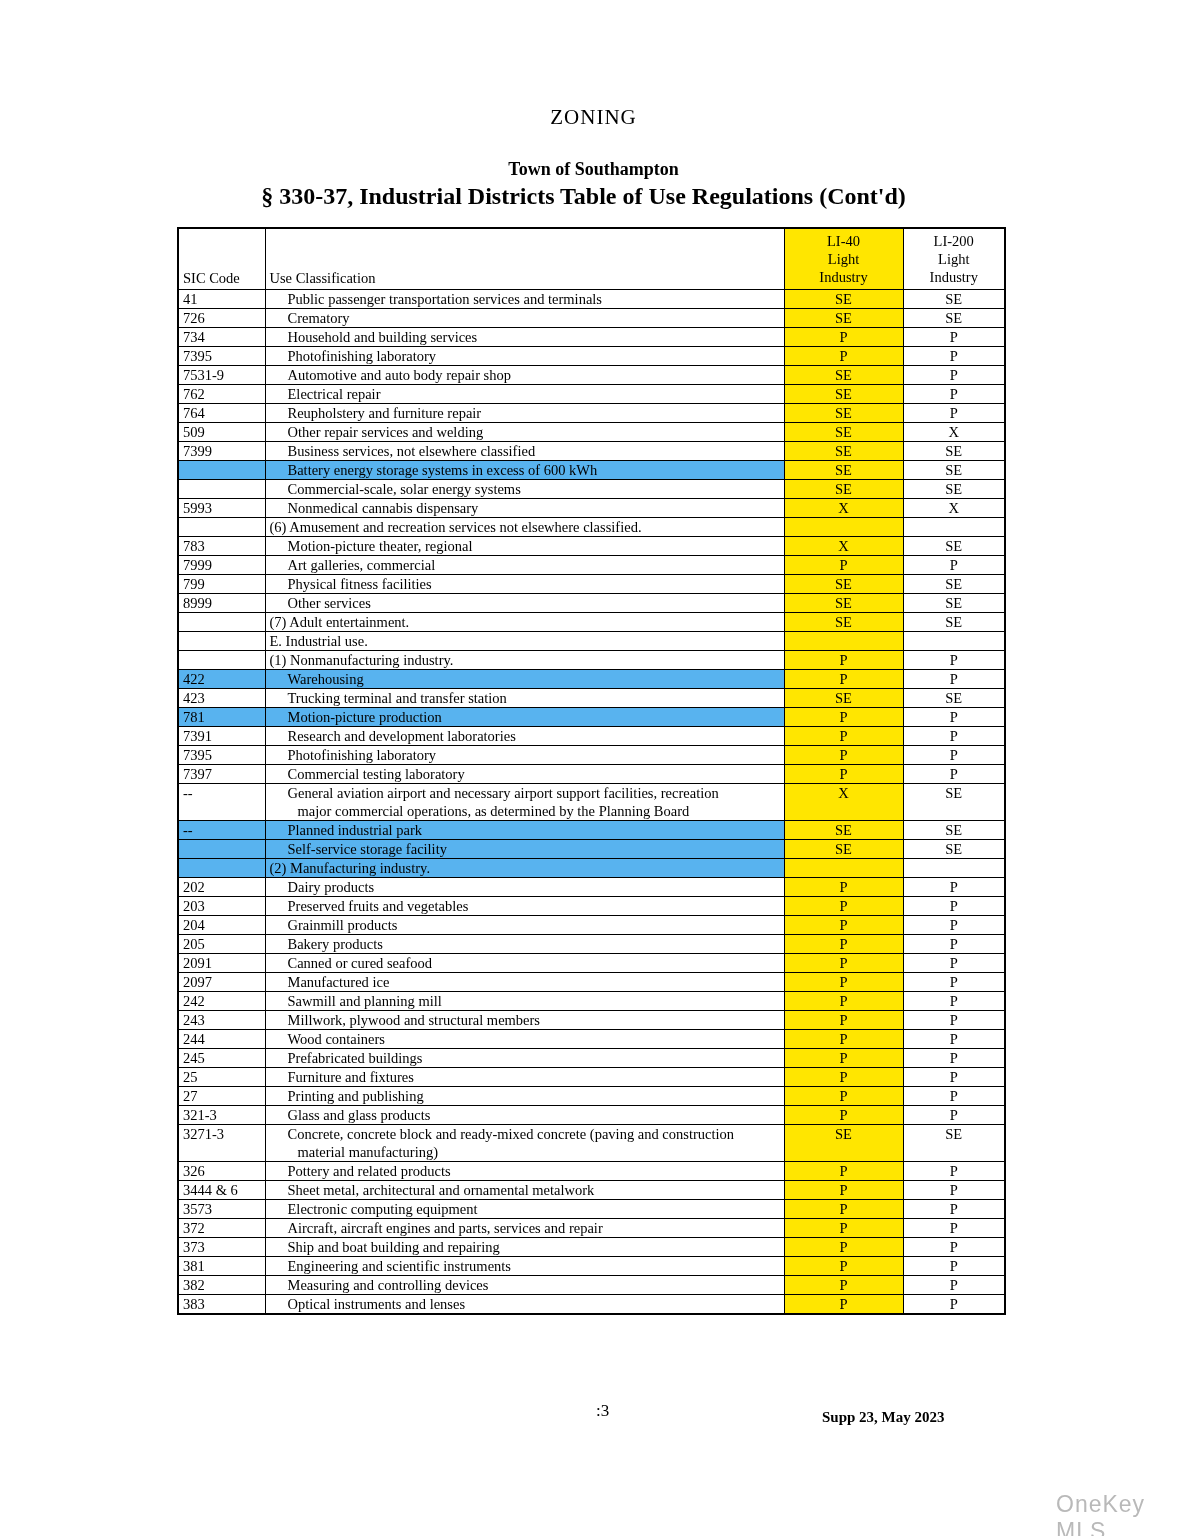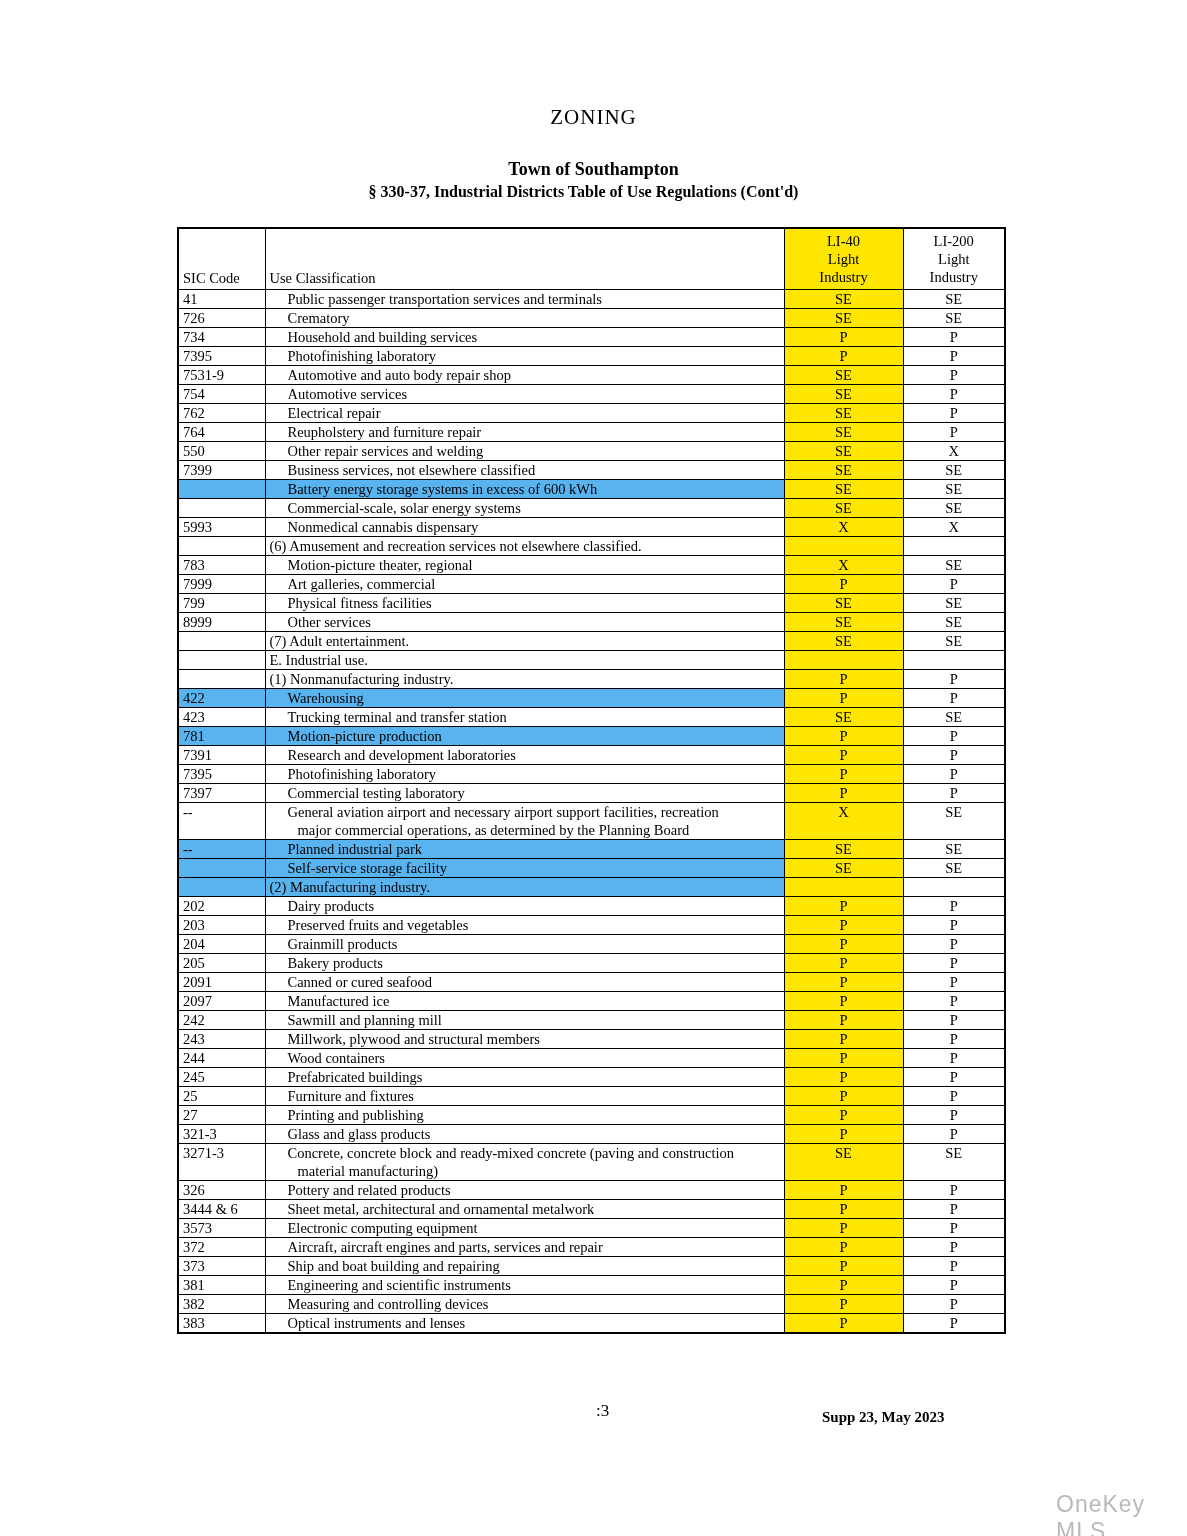--- a/index.html
+++ b/index.html
@@ -13,21 +13,21 @@
   .zoning-title {
     position:absolute; top:105px; left:0; width:1187px;
     text-align:center; font-size:21px; letter-spacing:1px; font-weight:normal;
   }
   .doc-title-1 {
     position:absolute; top:159px; left:0; width:1187px;
     text-align:center; font-size:18px; font-weight:bold;
   }
   .doc-title-2 {
     position:absolute; top:183px; left:0; width:1167px;
-    text-align:center; font-size:16px; font-weight:bold;
+    text-align:center; font-size:24px; font-weight:bold;
   }
 
   table.use-table {
     position:absolute; left:177px; top:227px; width:827px;
     border-collapse:collapse; table-layout:fixed;
     font-size:14.5px; line-height:18px;
   }
   table.use-table, table.use-table th, table.use-table td {
     border:1px solid #000;
   }
@@ -122,39 +122,33 @@
           <td class="val li40">P</td>
           <td class="val li200">P</td>
         </tr>
         <tr>
           <td class="sic">7531-9</td>
           <td class="use">Automotive and auto body repair shop</td>
           <td class="val li40">SE</td>
           <td class="val li200">P</td>
         </tr>
         <tr>
-          <td class="sic">754</td>
-          <td class="use">Automotive services</td>
-          <td class="val li40">SE</td>
-          <td class="val li200">P</td>
-        </tr>
-        <tr>
           <td class="sic">762</td>
           <td class="use">Electrical repair</td>
           <td class="val li40">SE</td>
           <td class="val li200">P</td>
         </tr>
         <tr>
           <td class="sic">764</td>
           <td class="use">Reupholstery and furniture repair</td>
           <td class="val li40">SE</td>
           <td class="val li200">P</td>
         </tr>
         <tr>
-          <td class="sic">550</td>
+          <td class="sic">509</td>
           <td class="use">Other repair services and welding</td>
           <td class="val li40">SE</td>
           <td class="val li200">X</td>
         </tr>
         <tr>
           <td class="sic">7399</td>
           <td class="use">Business services, not elsewhere classified</td>
           <td class="val li40">SE</td>
           <td class="val li200">SE</td>
         </tr>

